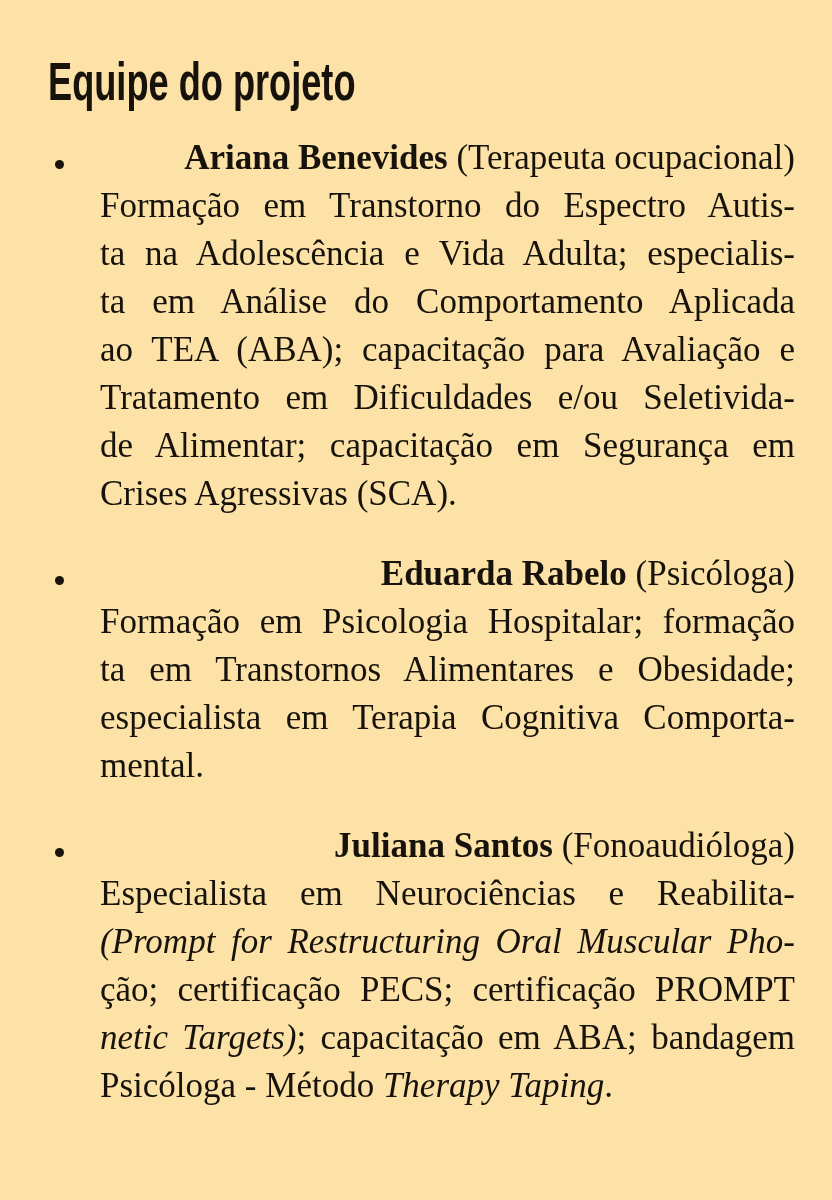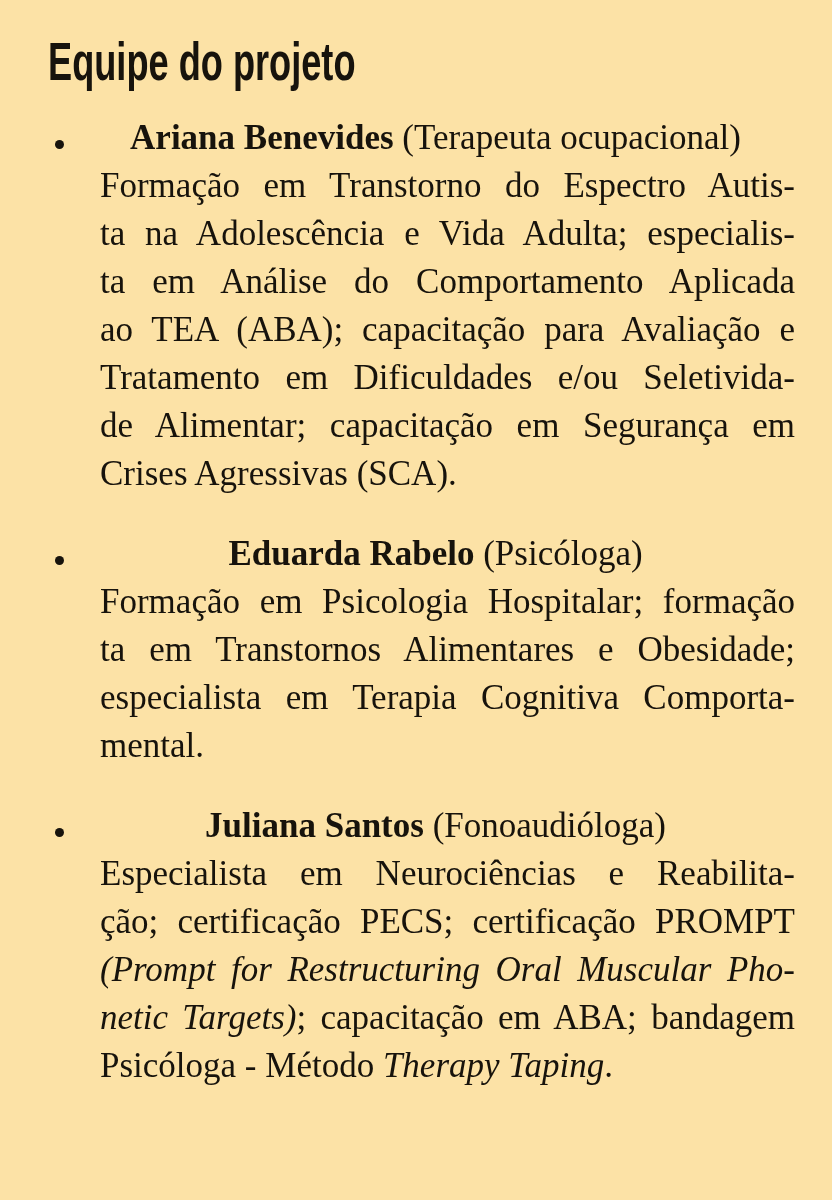--- a/index.html
+++ b/index.html
@@ -9,21 +9,21 @@
   body {
     width: 832px;
     height: 1200px;
     overflow: hidden;
     background: #FCE2A6; 
   }
   .page {
     box-sizing: border-box;
     width: 832px;
     height: 1200px;
-    padding: 33px 37px 0 48px;
+    padding: 53px 37px 0 48px;
     color: #17130C;
   }
   .heading {
     margin: 0 0 25px 0;
     font-family: "Liberation Sans", sans-serif;
     font-weight: bold;
     font-size: 54px;
     line-height: 56px;
     letter-spacing: 0px;
     white-space: nowrap;
@@ -46,21 +46,21 @@
   .bullet {
     position: absolute;
     left: 7px;
     top: 26px;
     width: 9px;
     height: 9px;
     border-radius: 50%;
     background: currentColor;
   }
   .member-header {
-    text-align: center;
+    text-align: right;
   }
   .member-name {
     font-weight: bold;
   }
   .member-desc .line {
     text-align: justify;
     text-align-last: justify;
     margin-left: 24px;
   }
   .member-desc .line.last {
@@ -107,21 +107,21 @@
   </li>
 
   <li class="member">
     <span class="bullet"></span>
     <div class="member-body">
       <div class="member-header">
         <span class="member-name">Juliana Santos</span><span> </span><span class="member-role">(Fonoaudióloga)</span>
       </div>
       <div class="member-desc">
             <div class="line"><span>Especialista em Neurociências e Reabilita-</span></div>
+            <div class="line"><i>(Prompt for Restructuring Oral Muscular Pho-</i></div>
             <div class="line"><span>ção; certificação PECS; certificação PROMPT</span></div>
-            <div class="line"><i>(Prompt for Restructuring Oral Muscular Pho-</i></div>
             <div class="line"><i>netic Targets)</i><span>; capacitação em ABA; bandagem</span></div>
             <div class="line last"><span>Psicóloga - Método </span><i>Therapy Taping</i><span>.</span></div>
           </div>
     </div>
   </li>
 </ul>
 </div>
 
 </body></html>

